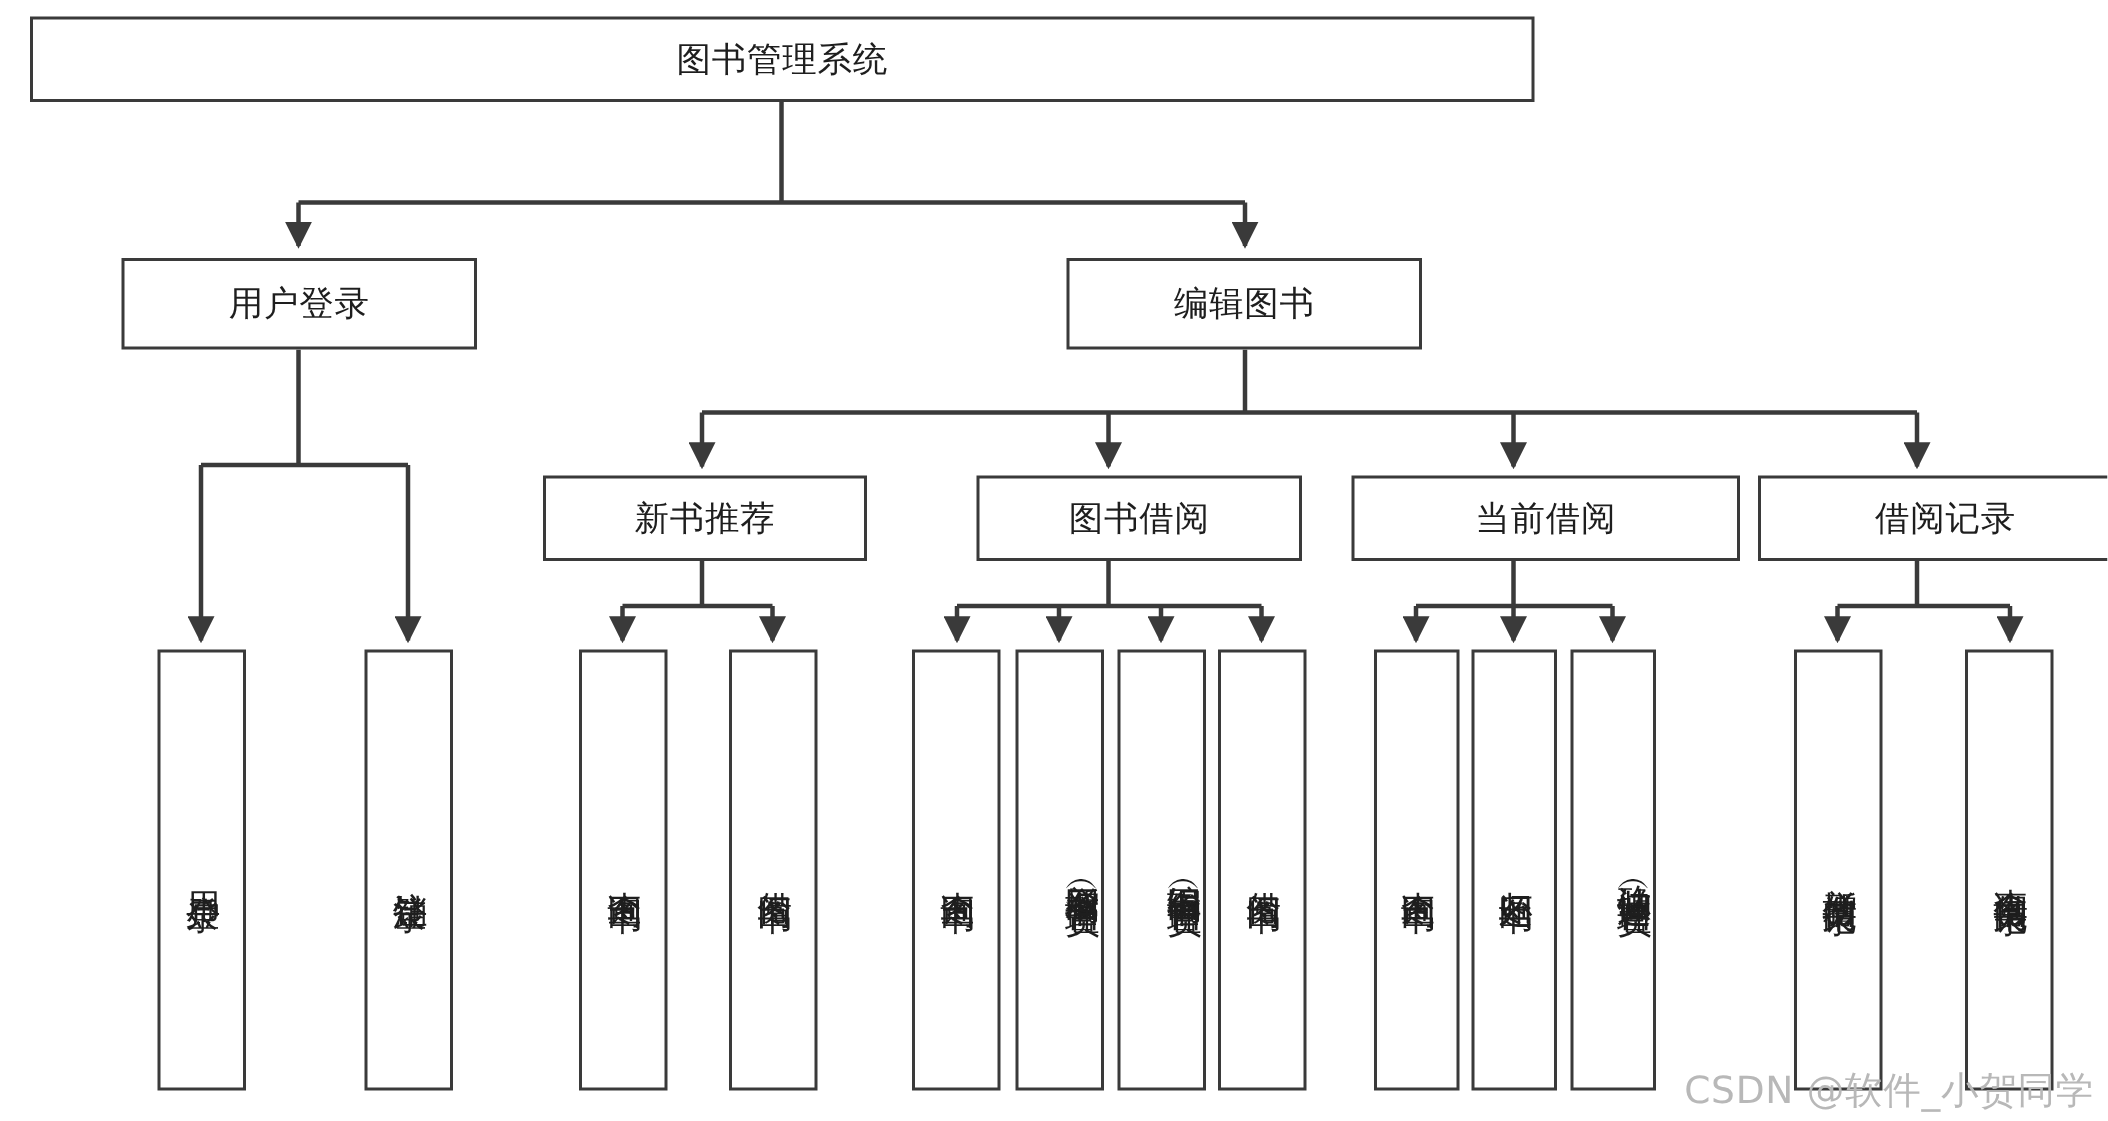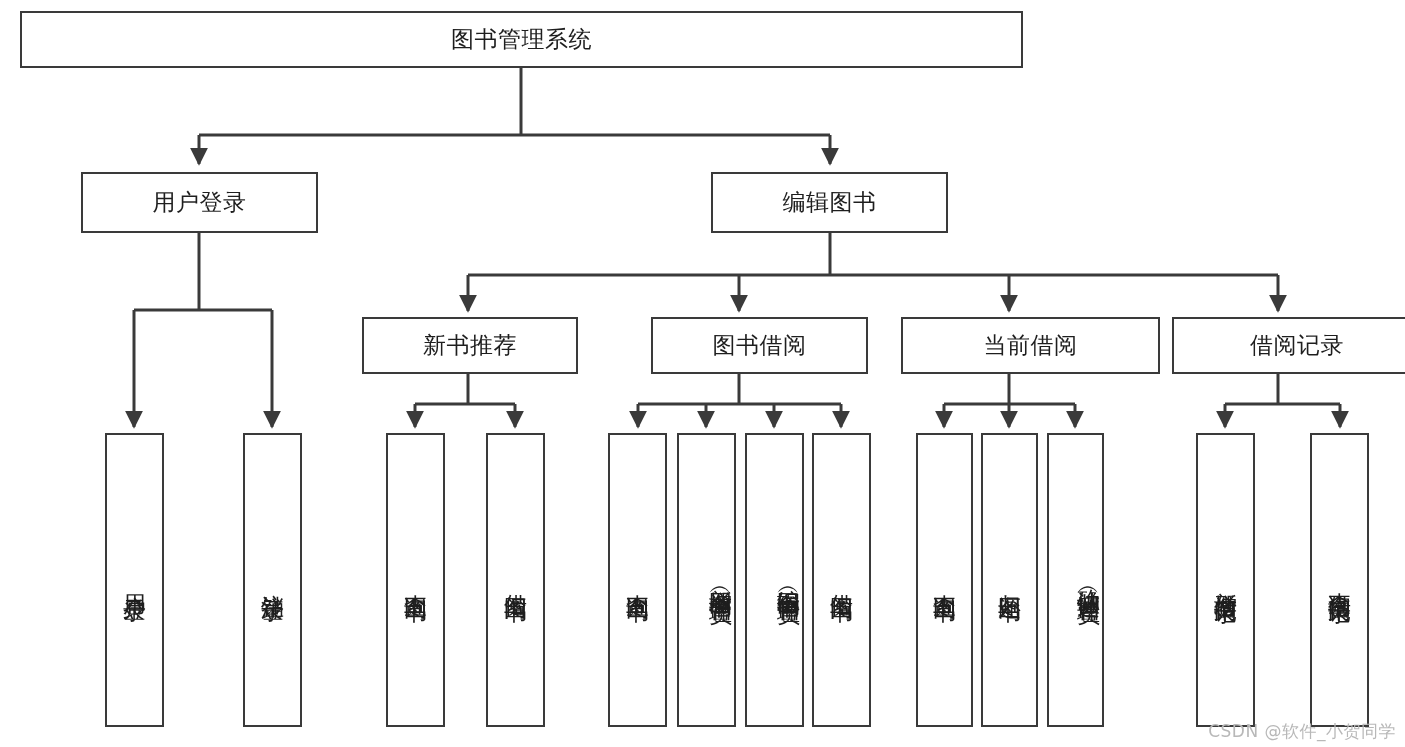--- a/index.html
+++ b/index.html
@@ -59,21 +59,21 @@
     white-space: pre-line;
   }
   .node.v .label {
     writing-mode: vertical-rl;
     text-orientation: upright;
   }
   #watermark {
     position: absolute;
     right: 9px;
     bottom: 4px;
-    font-size: 17px;
+    font-size: 25px;
     color: #b8b8b8;
     letter-spacing: 0.5px;
     user-select: none;
   }
 </style>
 </head>
 <body>
 
 <div id="canvas">
 

